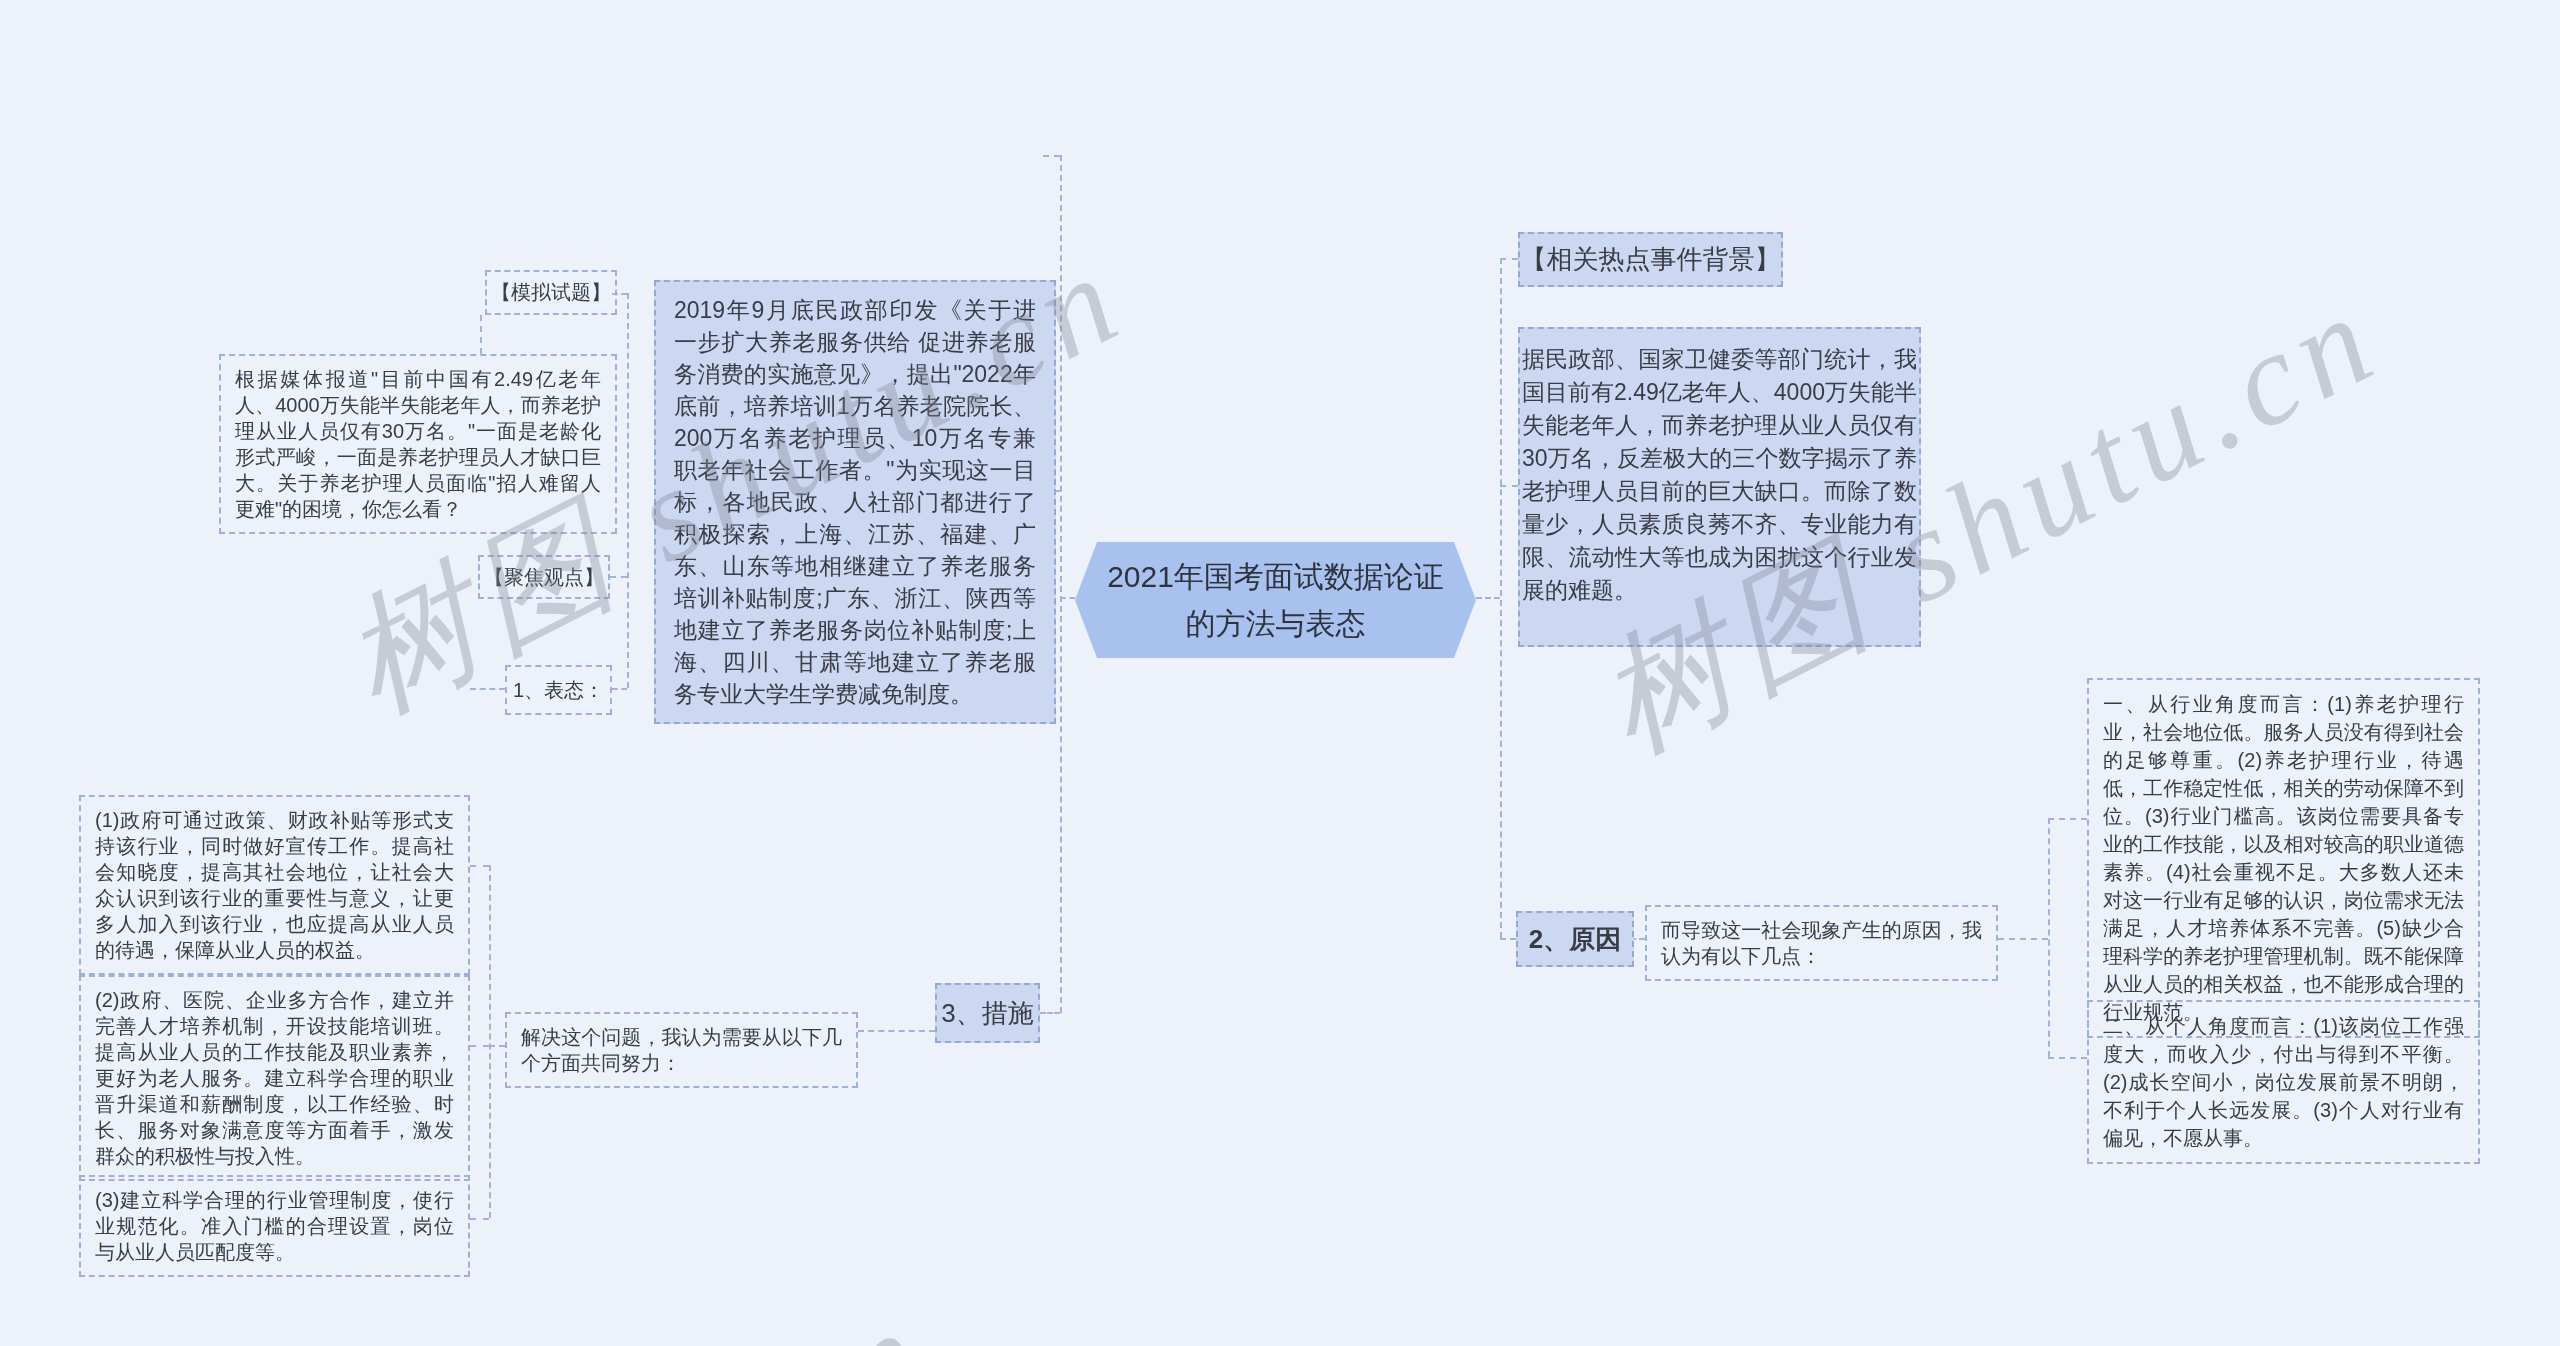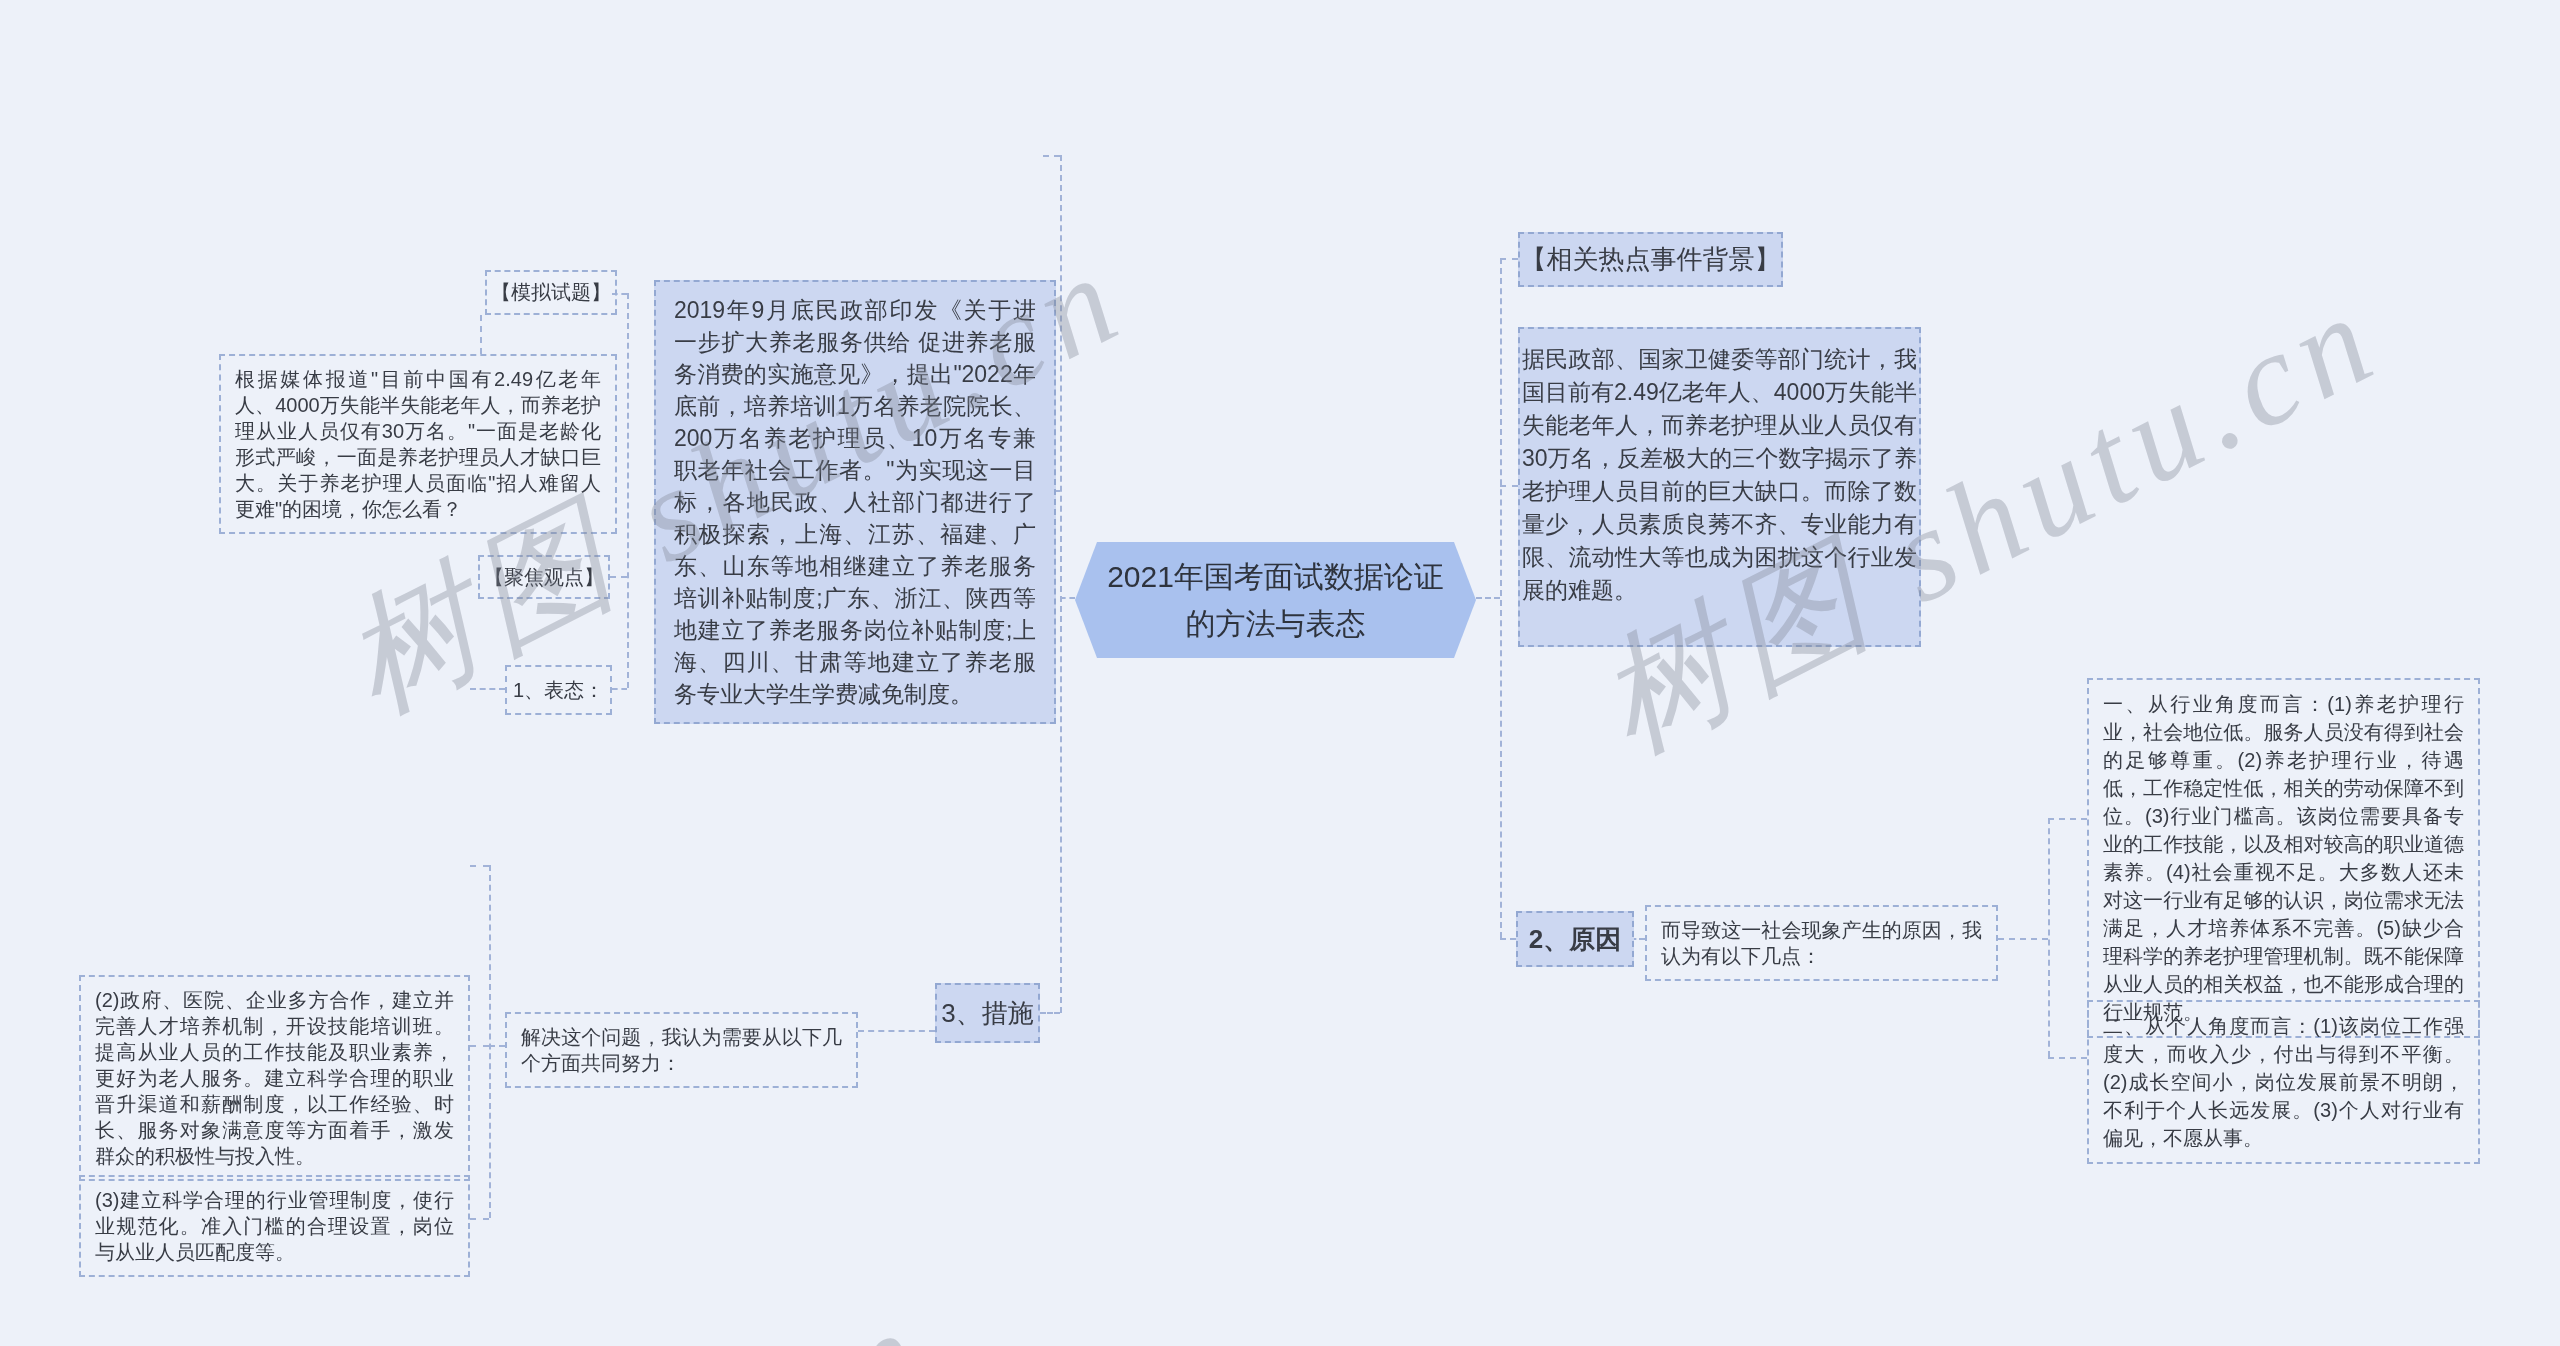--- a/index.html
+++ b/index.html
@@ -112,20 +112,21 @@
 
   <div class="node label" style="left:485px;top:270px;width:132px;height:45px;">【模拟试题】</div>
 
   <div class="node para-md" style="left:219px;top:354px;width:398px;min-height:160px;">根据媒体报道"目前中国有2.49亿老年人、4000万失能半失能老年人，而养老护理从业人员仅有30万名。"一面是老龄化形式严峻，一面是养老护理员人才缺口巨大。关于养老护理人员面临"招人难留人更难"的困境，你怎么看？</div>
 
   <div class="node label" style="left:478px;top:555px;width:132px;height:44px;">【聚焦观点】</div>
 
 
   <div class="node label" style="left:505px;top:665px;width:107px;height:50px;">1、表态：</div>
 
+  <div class="node para-md" style="left:79px;top:795px;width:391px;min-height:150px;">(1)政府可通过政策、财政补贴等形式支持该行业，同时做好宣传工作。提高社会知晓度，提高其社会地位，让社会大众认识到该行业的重要性与意义，让更多人加入到该行业，也应提高从业人员的待遇，保障从业人员的权益。</div>
 
   <div class="node para-md" style="left:79px;top:975px;width:391px;min-height:156px;">(2)政府、医院、企业多方合作，建立并完善人才培养机制，开设技能培训班。提高从业人员的工作技能及职业素养，更好为老人服务。建立科学合理的职业晋升渠道和薪酬制度，以工作经验、时长、服务对象满意度等方面着手，激发群众的积极性与投入性。</div>
 
   <div class="node para-md" style="left:79px;top:1175px;width:391px;min-height:86px;">(3)建立科学合理的行业管理制度，使行业规范化。准入门槛的合理设置，岗位与从业人员匹配度等。</div>
 
   <div class="node para-md" style="left:505px;top:1012px;width:353px;min-height:60px;">解决这个问题，我认为需要从以下几个方面共同努力：</div>
 
   <div class="node filled label label-lg" style="left:935px;top:983px;width:105px;height:60px;">3、措施</div>
 
   <div id="center-title">2021年国考面试数据论证的方法与表态</div>

